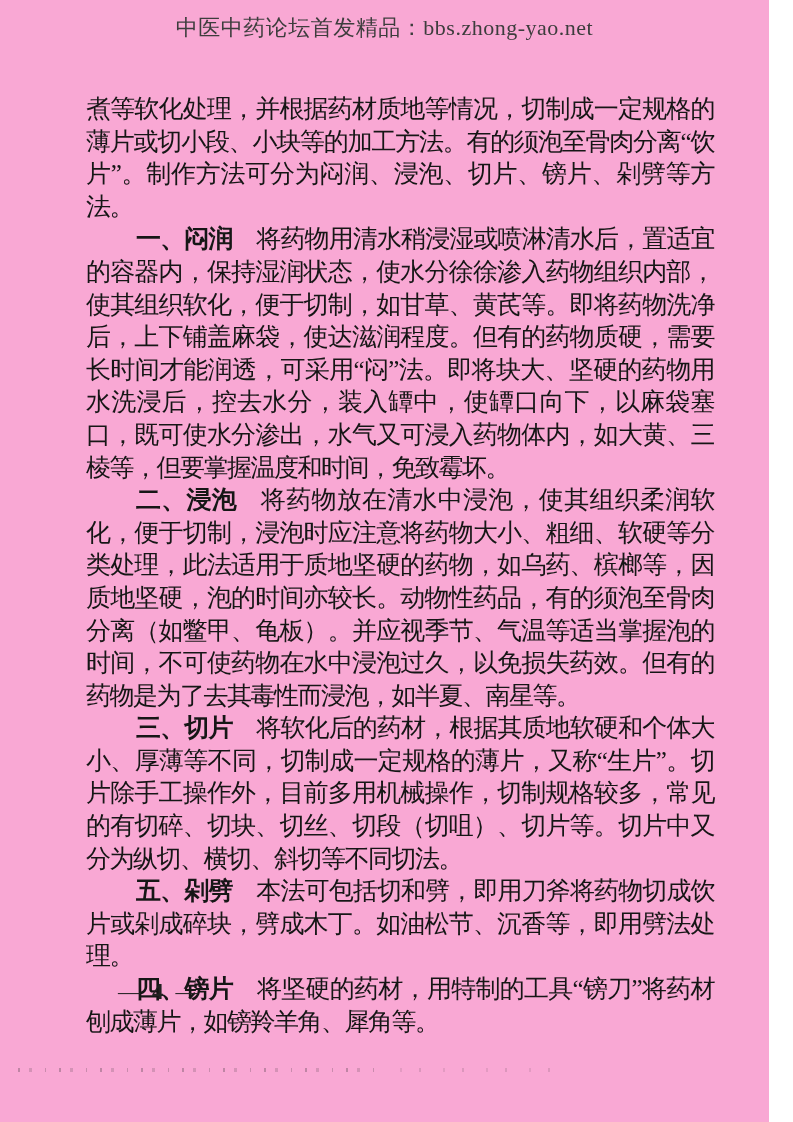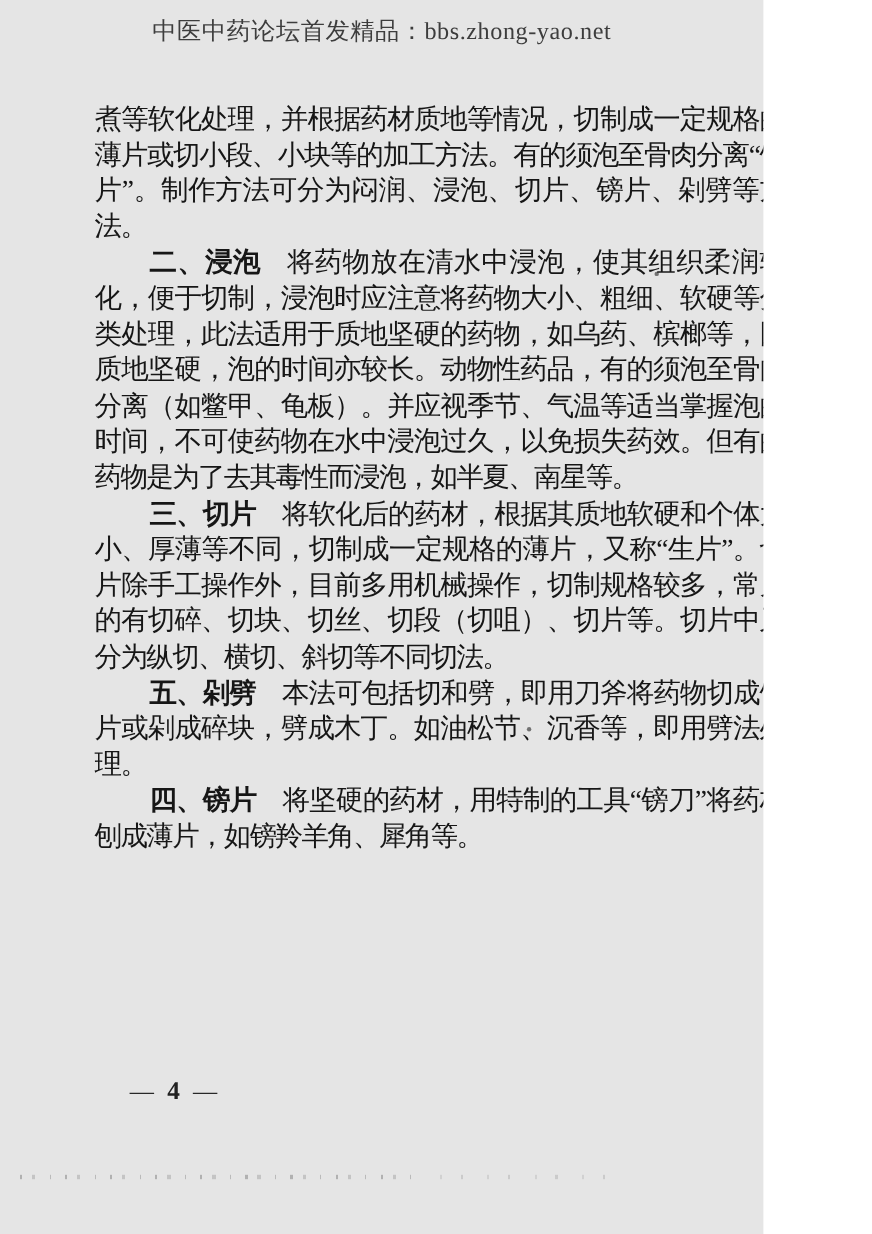--- a/index.html
+++ b/index.html
@@ -1,20 +1,20 @@
 <!DOCTYPE html>
 <html><head>
 <meta charset="utf-8">
 <style>
   html, body { margin: 0; padding: 0; background: #ffffff; }
   .page {
     position: relative;
-    width: 694px;
+    width: 769px;
     height: 1122px;
-    background: #e5e5e5;
+    background: #f9a8d4;
     overflow: hidden;
     font-family: "Liberation Serif", serif;
     color: #161616;
   }
   .header {
     position: absolute;
     top: 13px;
     left: 0;
     width: 100%;
     text-align: center;
@@ -77,20 +77,21 @@
 <body>
 
 <div class="page">
 
   <div class="header">中医中药论坛首发精品：bbs.zhong-yao.net</div>
 
   <div class="body-text">
 
     <p><span>煮等软化处理，并根据药材质地等情况，切制成一定规格的薄片或切小段、小块等的加工方法。有的须泡至骨肉分离“饮片”。制作方法可分为闷润、浸泡、切片、镑片、剁劈等方法。</span></p>
 
+    <p class="indent"><span class="hd">一、闷润</span><span>将药物用清水稍浸湿或喷淋清水后，置适宜的容器内，保持湿润状态，使水分徐徐渗入药物组织内部，使其组织软化，便于切制，如甘草、黄芪等。即将药物洗净后，上下铺盖麻袋，使达滋润程度。但有的药物质硬，需要长时间才能润透，可采用“闷”法。即将块大、坚硬的药物用水洗浸后，控去水分，装入罈中，使罈口向下，以麻袋塞口，既可使水分渗出，水气又可浸入药物体内，如大黄、三棱等，但要掌握温度和时间，免致霉坏。</span></p>
 
     <p class="indent"><span class="hd">二、浸泡</span><span>将药物放在清水中浸泡，使其组织柔润软化，便于切制，浸泡时应注意将药物大小、粗细、软硬等分类处理，此法适用于质地坚硬的药物，如乌药、槟榔等，因质地坚硬，泡的时间亦较长。动物性药品，有的须泡至骨肉分离（如鳖甲、龟板）。并应视季节、气温等适当掌握泡的时间，不可使药物在水中浸泡过久，以免损失药效。但有的药物是为了去其毒性而浸泡，如半夏、南星等。</span></p>
 
     <p class="indent"><span class="hd">三、切片</span><span>将软化后的药材，根据其质地软硬和个体大小、厚薄等不同，切制成一定规格的薄片，又称“生片”。切片除手工操作外，目前多用机械操作，切制规格较多，常见的有切碎、切块、切丝、切段（切咀）、切片等。切片中又分为纵切、横切、斜切等不同切法。</span></p>
 
     <p class="indent"><span class="hd">五、剁劈</span><span>本法可包括切和劈，即用刀斧将药物切成饮片或剁成碎块，劈成木丁。如油松节、沉香等，即用劈法处理。</span></p>
 
     <p class="indent"><span class="hd">四、镑片</span><span>将坚硬的药材，用特制的工具“镑刀”将药材刨成薄片，如镑羚羊角、犀角等。</span></p>
 
   </div>

